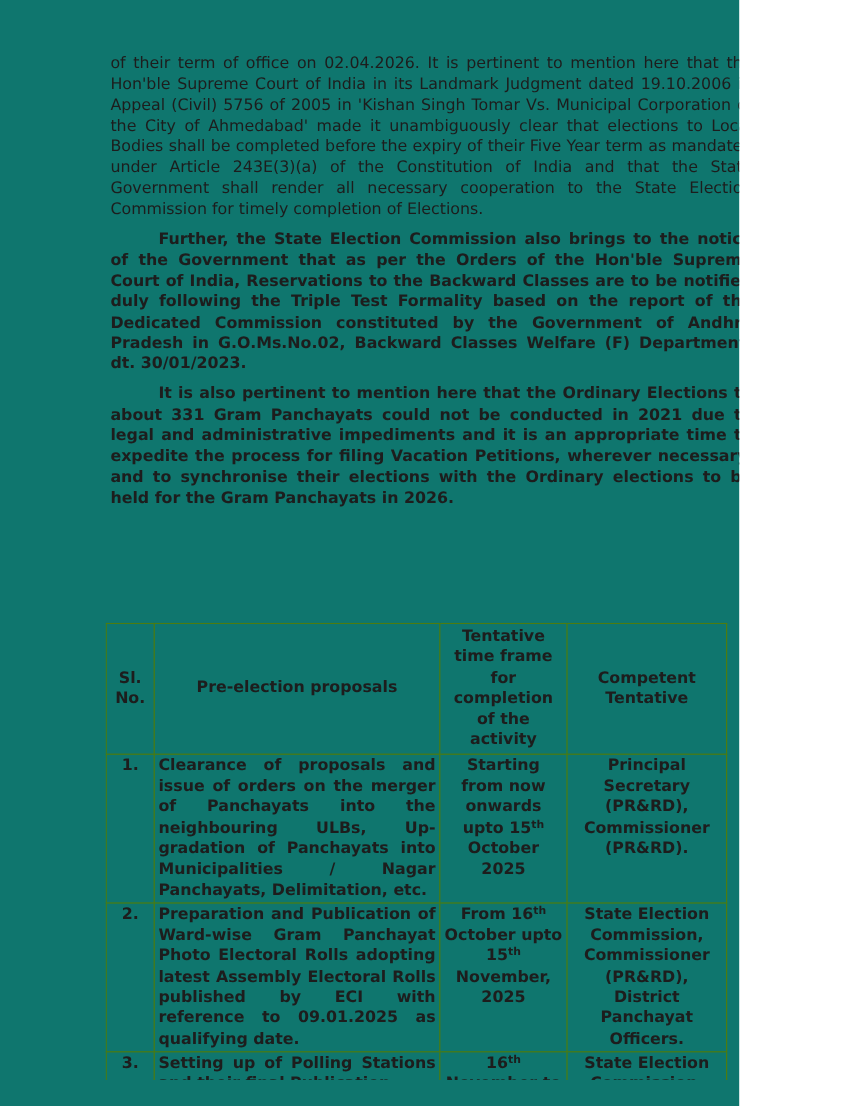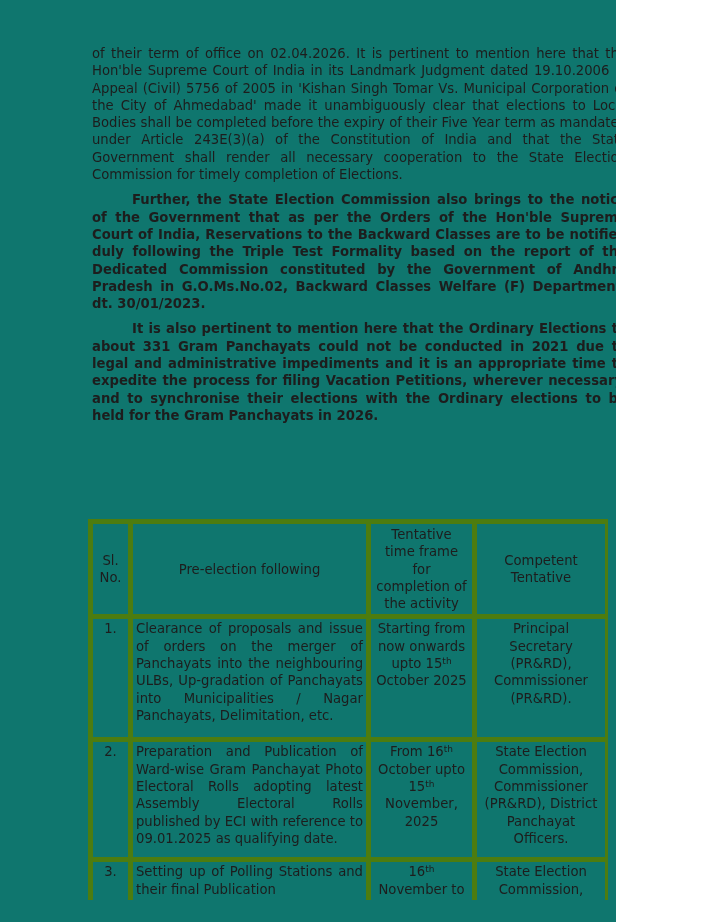--- a/index.html
+++ b/index.html
@@ -46,22 +46,22 @@
     width: 517px;
     font-size: 13.2px;
     line-height: 17.3px;
     color: #1d1d1d;
   }
   table.schedule col.c-sl { width: 40px; }
   table.schedule col.c-activity { width: 238px; }
   table.schedule col.c-time { width: 106px; }
   table.schedule col.c-authority { width: 133px; }
   table.schedule th, table.schedule td {
-    border: 5px solid #4d7c0f;
-    font-weight: normal;
+    border: 1px solid #4d7c0f;
+    font-weight: bold;
     vertical-align: top;
     padding: 1px 3px;
     overflow: hidden;
   }
   table.schedule th {
     vertical-align: middle;
     text-align: center;
     padding: 2px;
   }
   tr.header-row { height: 84px; }
@@ -118,21 +118,21 @@
     <table class="schedule">
       <colgroup>
         <col class="c-sl">
           <col class="c-activity">
           <col class="c-time">
           <col class="c-authority">
       </colgroup>
       <tbody>
           <tr class="header-row">
         <th>Sl. No.</th>
-        <th>Pre-election following</th>
+        <th>Pre-election proposals</th>
         <th class="h-time"><span>Tentative time frame for completion of the activity</span></th>
         <th>Competent Tentative</th>
       </tr>
       <tr class="row-1">
         <td class="cell-sl">1.</td>
         <td class="cell-activity">Clearance of proposals and issue of orders on the merger of Panchayats into the neighbouring ULBs, Up-gradation of Panchayats into Municipalities / Nagar Panchayats, Delimitation, etc.</td>
         <td class="cell-time">Starting from now onwards upto 15<sup>th</sup> October 2025</td>
         <td class="cell-authority">Principal Secretary (PR&amp;RD), Commissioner (PR&amp;RD).</td>
       </tr>
       <tr class="row-2">

